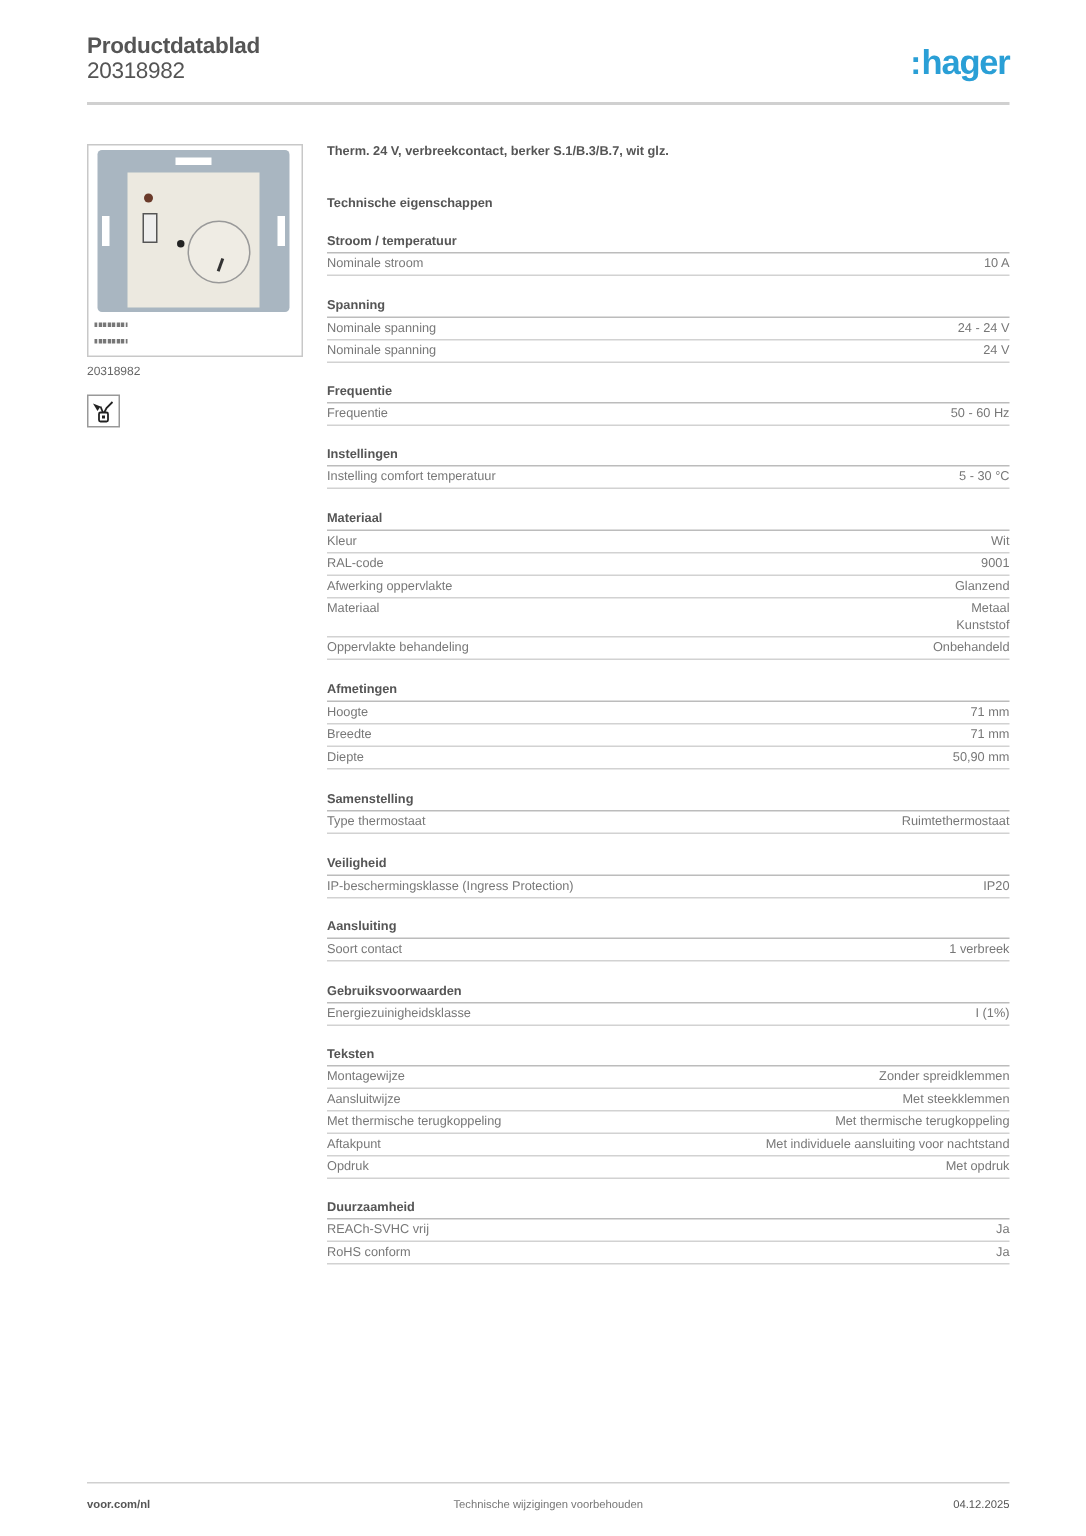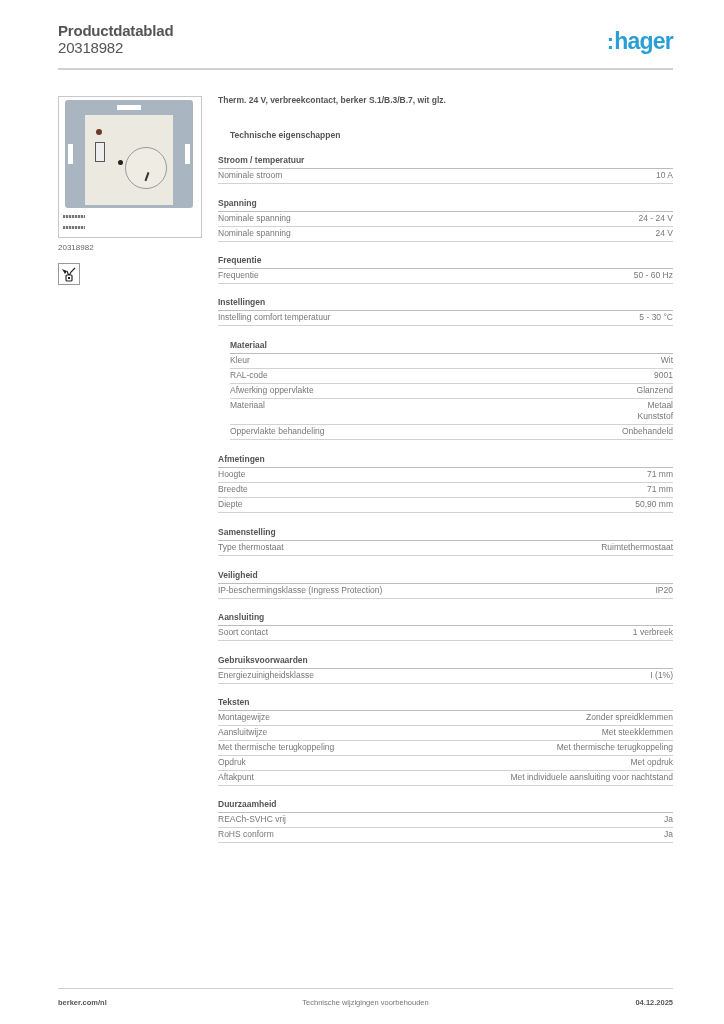--- a/index.html
+++ b/index.html
@@ -22,30 +22,30 @@
   .dot { position:absolute; left:33px; top:45px; width:5px; height:5px; border-radius:50%; background:#222; }
   .dial { position:absolute; left:40px; top:32px; width:42px; height:42px; border-radius:50%; border:1.5px solid #999; background:#efece4; }
   .dial-mark { position:absolute; left:20px; top:24px; width:1.5px; height:9px; background:#333; transform:rotate(20deg); }
   .screw { position:absolute; left:4px; height:3px; width:22px; background:repeating-linear-gradient(90deg,#777 0 2px,#ddd 2px 3px); }
 
   .image-caption { position:absolute; left:58px; top:243px; font-size:8px; color:#666; }
   .wiring-icon { position:absolute; left:58px; top:263px; width:22px; height:22px; border:1px solid #999; background:#fff; }
 
   .content { position:absolute; left:218px; top:95px; width:455px; }
   .product-desc { font-size:8.5px; font-weight:bold; color:#555; line-height:11px; height:11px; }
-  .tech-title { font-size:8.5px; font-weight:bold; color:#555; margin-top:24px; line-height:11px;margin-left:12px; }
+  .tech-title { font-size:8.5px; font-weight:bold; color:#555; margin-top:24px; line-height:11px; }
   .section { margin-top:0; }
   .section-head { font-size:8.5px; font-weight:bold; color:#555; line-height:11px; padding-top:1px; border-bottom:1.3px solid #bcbcbc; padding-bottom:2px; }
   .row { display:flex; justify-content:space-between; font-size:8.5px; color:#777; line-height:11px; border-bottom:1px solid #d2d2d2; padding:1px 0 2px 0; }
   .row .val { text-align:right; }
   .footer-rule { position:absolute; left:58px; top:988px; width:615px; height:1px; background:#d0d0d0; }
   .footer { position:absolute; left:58px; top:998px; width:615px; font-size:7.5px; }
   .footer-left { position:absolute; left:0; font-weight:bold; color:#555; }
   .footer-center { position:absolute; left:0; width:100%; text-align:center; color:#777; }
-  .footer-right { position:absolute; right:0; font-weight:bold; color:#555; }
+  .footer-right { position:absolute; right:0; font-weight:normal; color:#555; }
 </style>
 </head>
 <body>
 
 <div class="header">
   <div class="doc-title">Productdatablad</div>
   <div class="doc-number">20318982</div>
   <div class="logo"><span class="colon">:</span><span>hager</span></div>
 </div>
 <div class="header-rule"></div>
@@ -118,21 +118,21 @@
       </div>
       <div class="section" style="margin-top: 12px;">
         <div class="section-head">Instellingen</div>
         <div class="row">
           <span>Instelling comfort temperatuur</span>
           <span class="val">
             <div>5 - 30 °C</div>
           </span>
         </div>
       </div>
-      <div class="section" style="margin-top: 13px; margin-left: 12px;">
+      <div class="section" style="margin-top: 13px;">
         <div class="section-head">Materiaal</div>
         <div class="row">
           <span>Kleur</span>
           <span class="val">
             <div>Wit</div>
           </span>
         </div>
         <div class="row">
           <span>RAL-code</span>
           <span class="val">
@@ -230,29 +230,29 @@
             <div>Met steekklemmen</div>
           </span>
         </div>
         <div class="row">
           <span>Met thermische terugkoppeling</span>
           <span class="val">
             <div>Met thermische terugkoppeling</div>
           </span>
         </div>
         <div class="row">
+          <span>Aftakpunt</span>
+          <span class="val">
+            <div>Met individuele aansluiting voor nachtstand</div>
+          </span>
+        </div>
+        <div class="row">
           <span>Opdruk</span>
           <span class="val">
             <div>Met opdruk</div>
-          </span>
-        </div>
-        <div class="row">
-          <span>Aftakpunt</span>
-          <span class="val">
-            <div>Met individuele aansluiting voor nachtstand</div>
           </span>
         </div>
       </div>
       <div class="section" style="margin-top: 12px;">
         <div class="section-head">Duurzaamheid</div>
         <div class="row">
           <span>REACh-SVHC vrij</span>
           <span class="val">
             <div>Ja</div>
           </span>
@@ -263,15 +263,15 @@
             <div>Ja</div>
           </span>
         </div>
       </div>
     </div>
 </div>
 
 <div class="footer-rule"></div>
 <div class="footer">
   <span class="footer-center">Technische wijzigingen voorbehouden</span>
-  <span class="footer-left">berker.com/nl</span>
+  <span class="footer-left">voor.com/nl</span>
   <span class="footer-right">04.12.2025</span>
 </div>
 
 </body></html>

